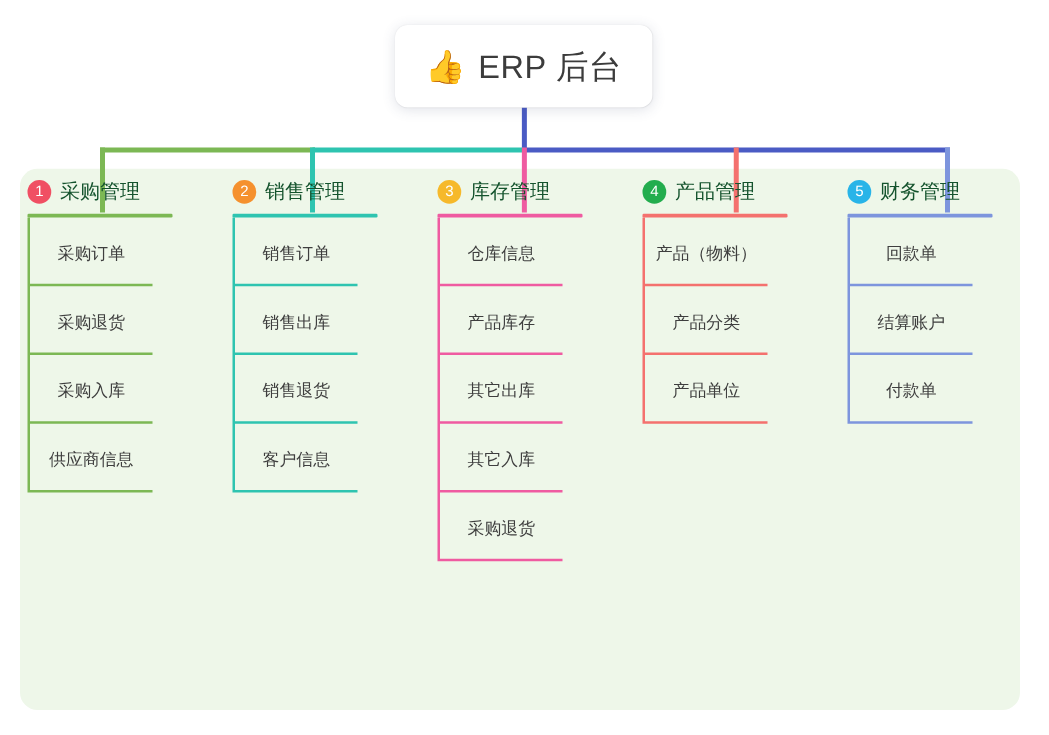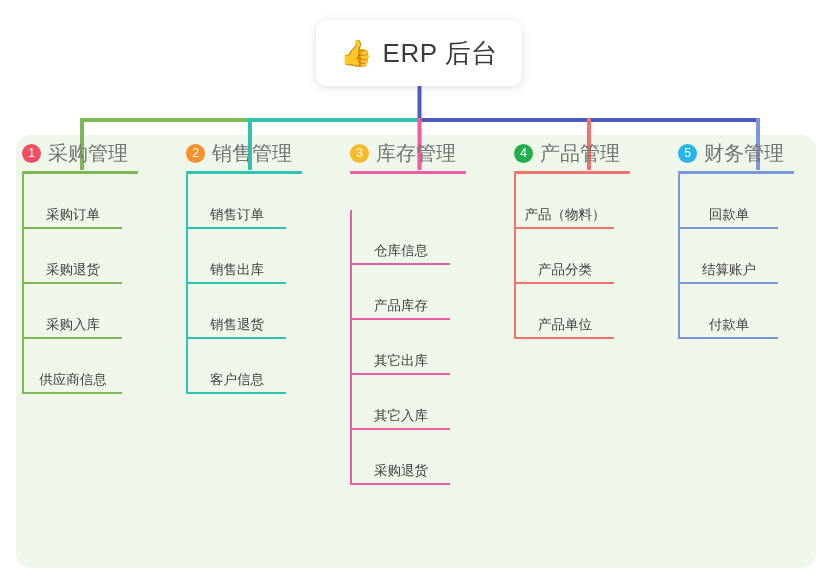--- a/index.html
+++ b/index.html
@@ -94,22 +94,22 @@
     height: 19px;
     border-radius: 50%;
     color: #ffffff;
     font-size: 12px;
     line-height: 19px;
     text-align: center;
     flex: 0 0 19px;
     font-weight: normal;
   }
   .col-title {
-    font-size: 20px;
-    color: #737373;
+    font-size: 16px;
+    color: #14532d;
     white-space: nowrap;
   }
   .head-rule {
     height: 3px;
     margin-left: 22px;
     width: 116px;
     border-radius: 1px;
   }
   .items {
     position: relative;
@@ -123,21 +123,21 @@
     box-sizing: border-box;
     display: flex;
     align-items: flex-end;
     justify-content: center;
     width: 98px;
   }
   .item .label {
     font-size: 13.5px;
     color: #3e3e3e;
     white-space: nowrap;
-    padding-bottom: 5px;
+    padding-bottom: 17px;
     font-family: Liberation Mono, monospace;
   }
   .item .rule {
     position: absolute;
     left: 0;
     bottom: 0;
     width: 98px;
     height: 1.6px;
   }
 </style>
@@ -216,21 +216,21 @@
           <div class="rule" style="background: rgb(46, 196, 176);"></div>
         </div>
       </div>
     </div>
     <div class="column">
       <div class="col-head">
         <span class="badge" style="background: rgb(246, 185, 43);">3</span>
         <span class="col-title">库存管理</span>
       </div>
       <div class="head-rule" style="background: rgb(239, 91, 161);"></div>
-      <div class="items" style="border-left-color: rgb(239, 91, 161); margin-top: 36px;">
+      <div class="items" style="border-left-color: rgb(239, 91, 161);">
         <div class="item">
           <span class="label">仓库信息</span>
           <div class="rule" style="background: rgb(239, 91, 161);"></div>
         </div>
         <div class="item">
           <span class="label">产品库存</span>
           <div class="rule" style="background: rgb(239, 91, 161);"></div>
         </div>
         <div class="item">
           <span class="label">其它出库</span>

